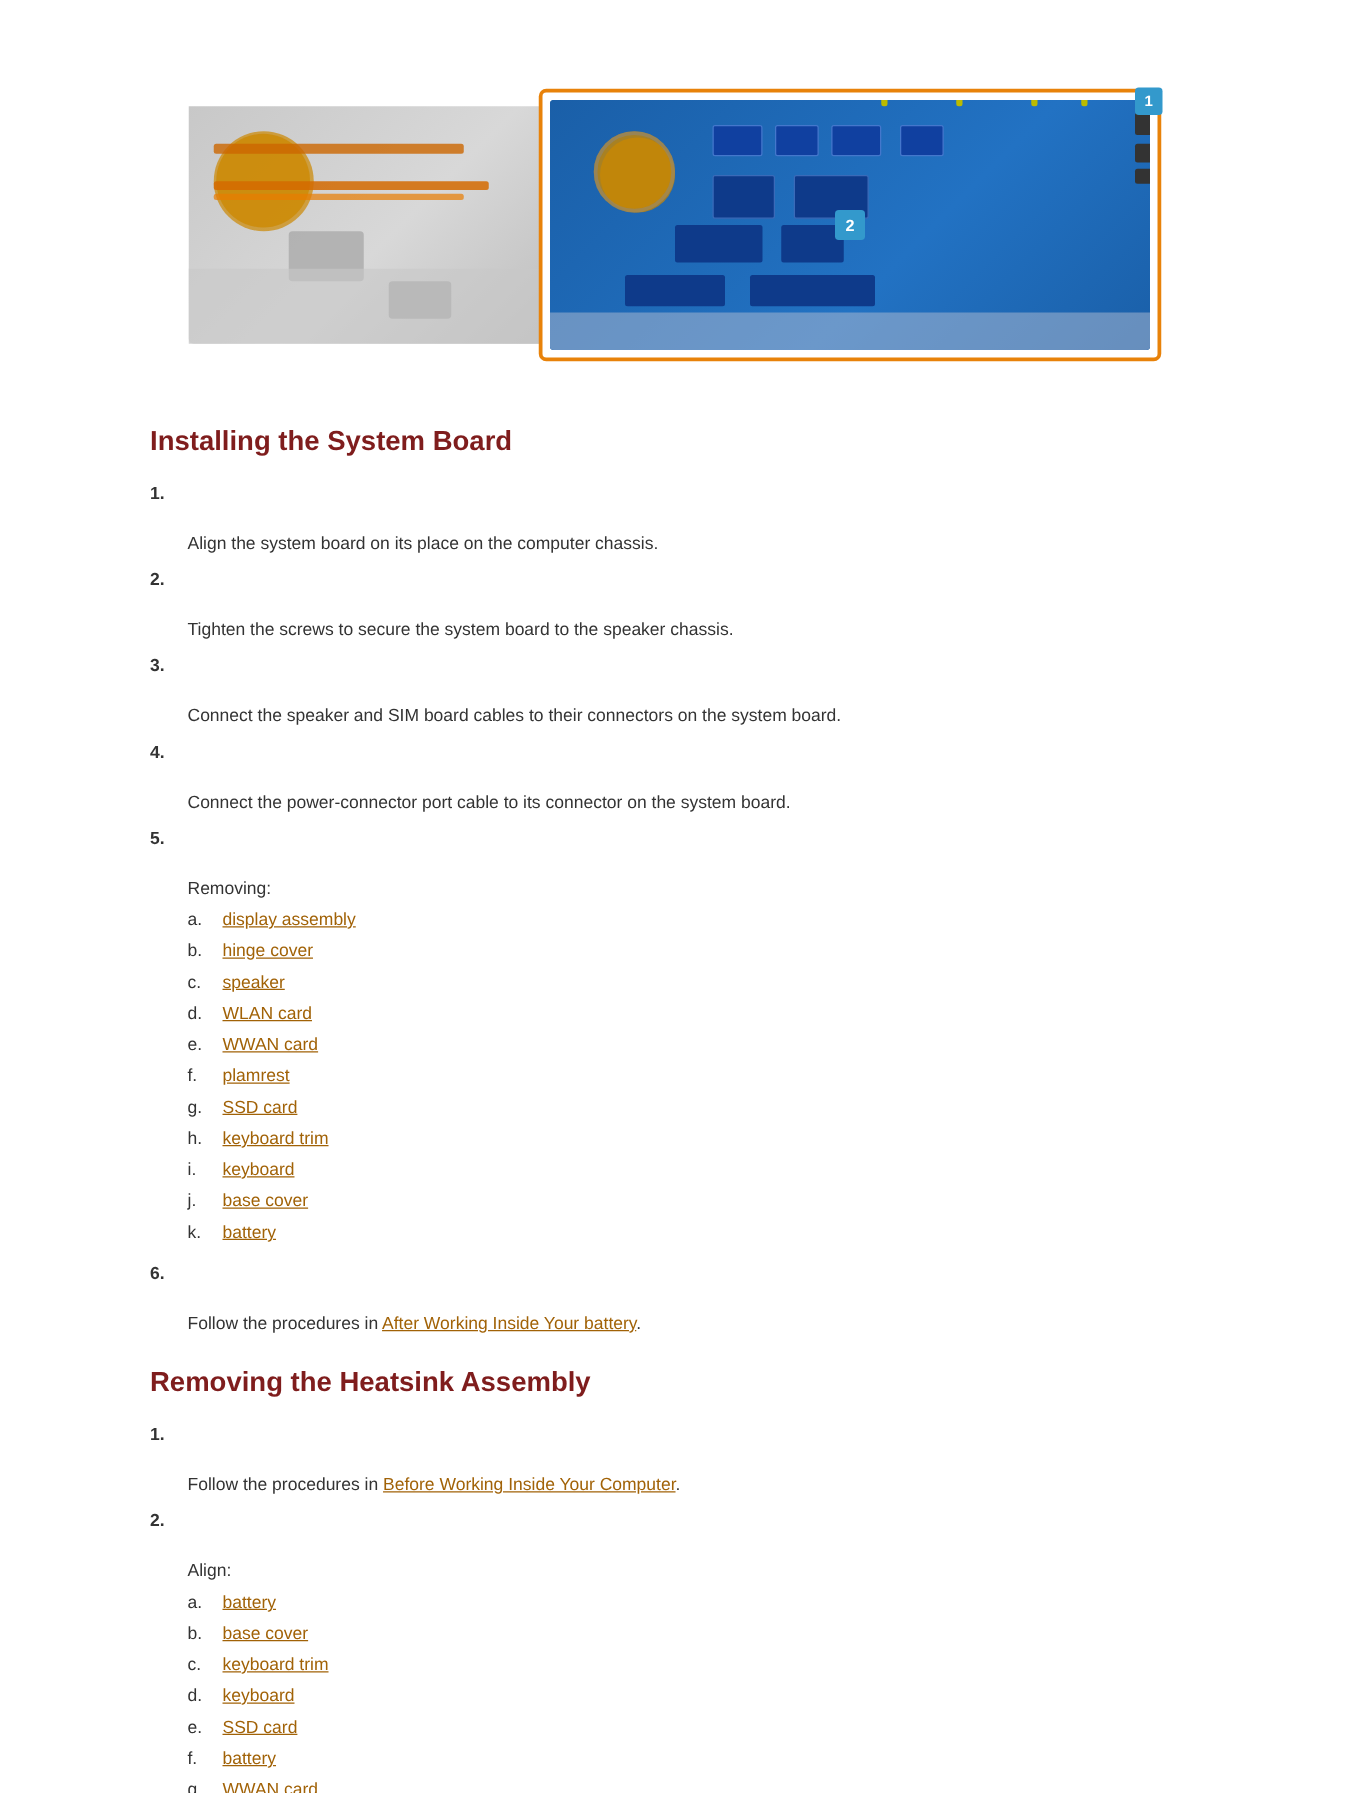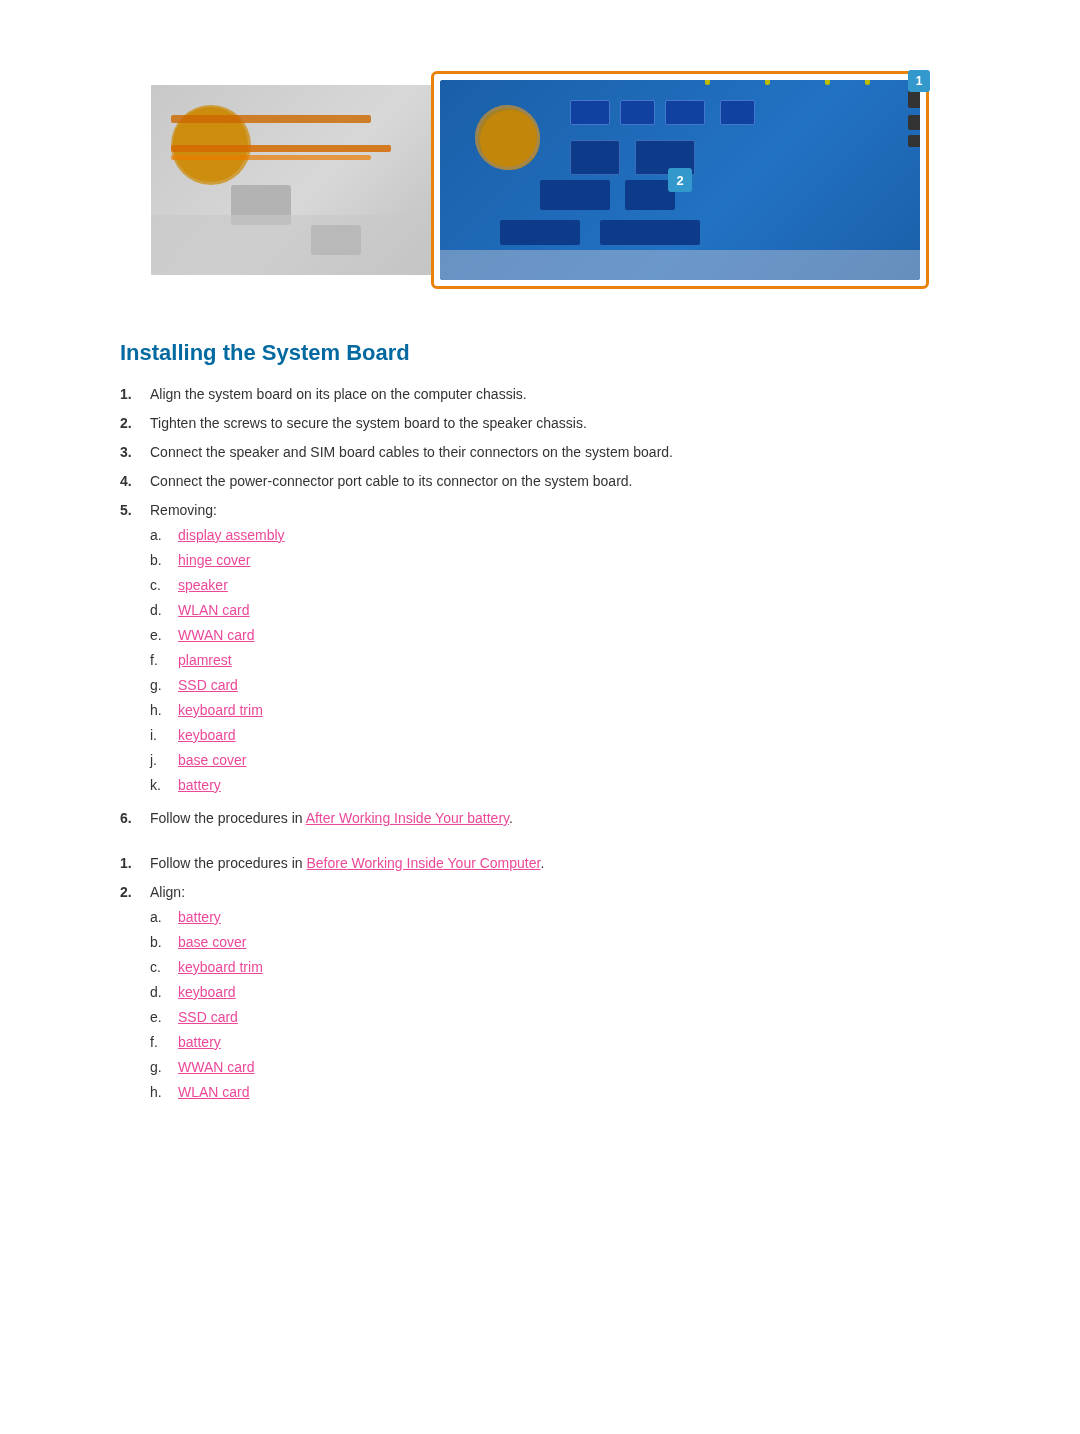--- a/index.html
+++ b/index.html
@@ -124,21 +124,21 @@
       justify-content: center;
       font-weight: bold;
       font-size: 13px;
       z-index: 10;
     }
 
     
     .section-heading {
       font-size: 22px;
       font-weight: bold;
-      color: #0369a1;
+      color: #7f1d1d;
       margin-bottom: 18px;
       margin-top: 10px;
     }
 
     
     .numbered-list {
       list-style: none;
       padding: 0;
       margin: 0 0 24px 0;
     }
@@ -148,38 +148,39 @@
       margin-bottom: 8px;
       line-height: 1.5;
     }
     .list-num {
       font-weight: bold;
       min-width: 30px;
       flex-shrink: 0;
     }
     .list-content {
       flex: 1;
+      margin-top: 40px;
     }
     .sub-list {
       list-style: none;
       padding: 0;
       margin: 4px 0 0 0;
     }
     .sub-list li {
       display: flex;
       align-items: flex-start;
       margin-bottom: 4px;
       line-height: 1.5;
     }
     .sub-label {
       min-width: 28px;
       color: #333;
     }
     a {
-      color: #ec4899;
+      color: #a16207;
       text-decoration: underline;
     }
 
     
     .page-number {
       color: #555;
       font-size: 13px;
       margin-top: 40px;
     }
 
@@ -325,20 +326,21 @@
       <li>
         <span class="list-num">6.</span>
         <span class="list-content">
           <span>Follow the procedures in </span><a href="#">After Working Inside Your battery</a><span>.</span>
         </span>
       </li>
     </ol>
   </div>
 
   <div>
+    <h2 class="section-heading">Removing the Heatsink Assembly</h2>
 
     <ol class="numbered-list">
       <li>
         <span class="list-num">1.</span>
         <span class="list-content">
           <span>Follow the procedures in </span><a href="#">Before Working Inside Your Computer</a><span>.</span>
         </span>
       </li>
       <li>
         <span class="list-num">2.</span>

